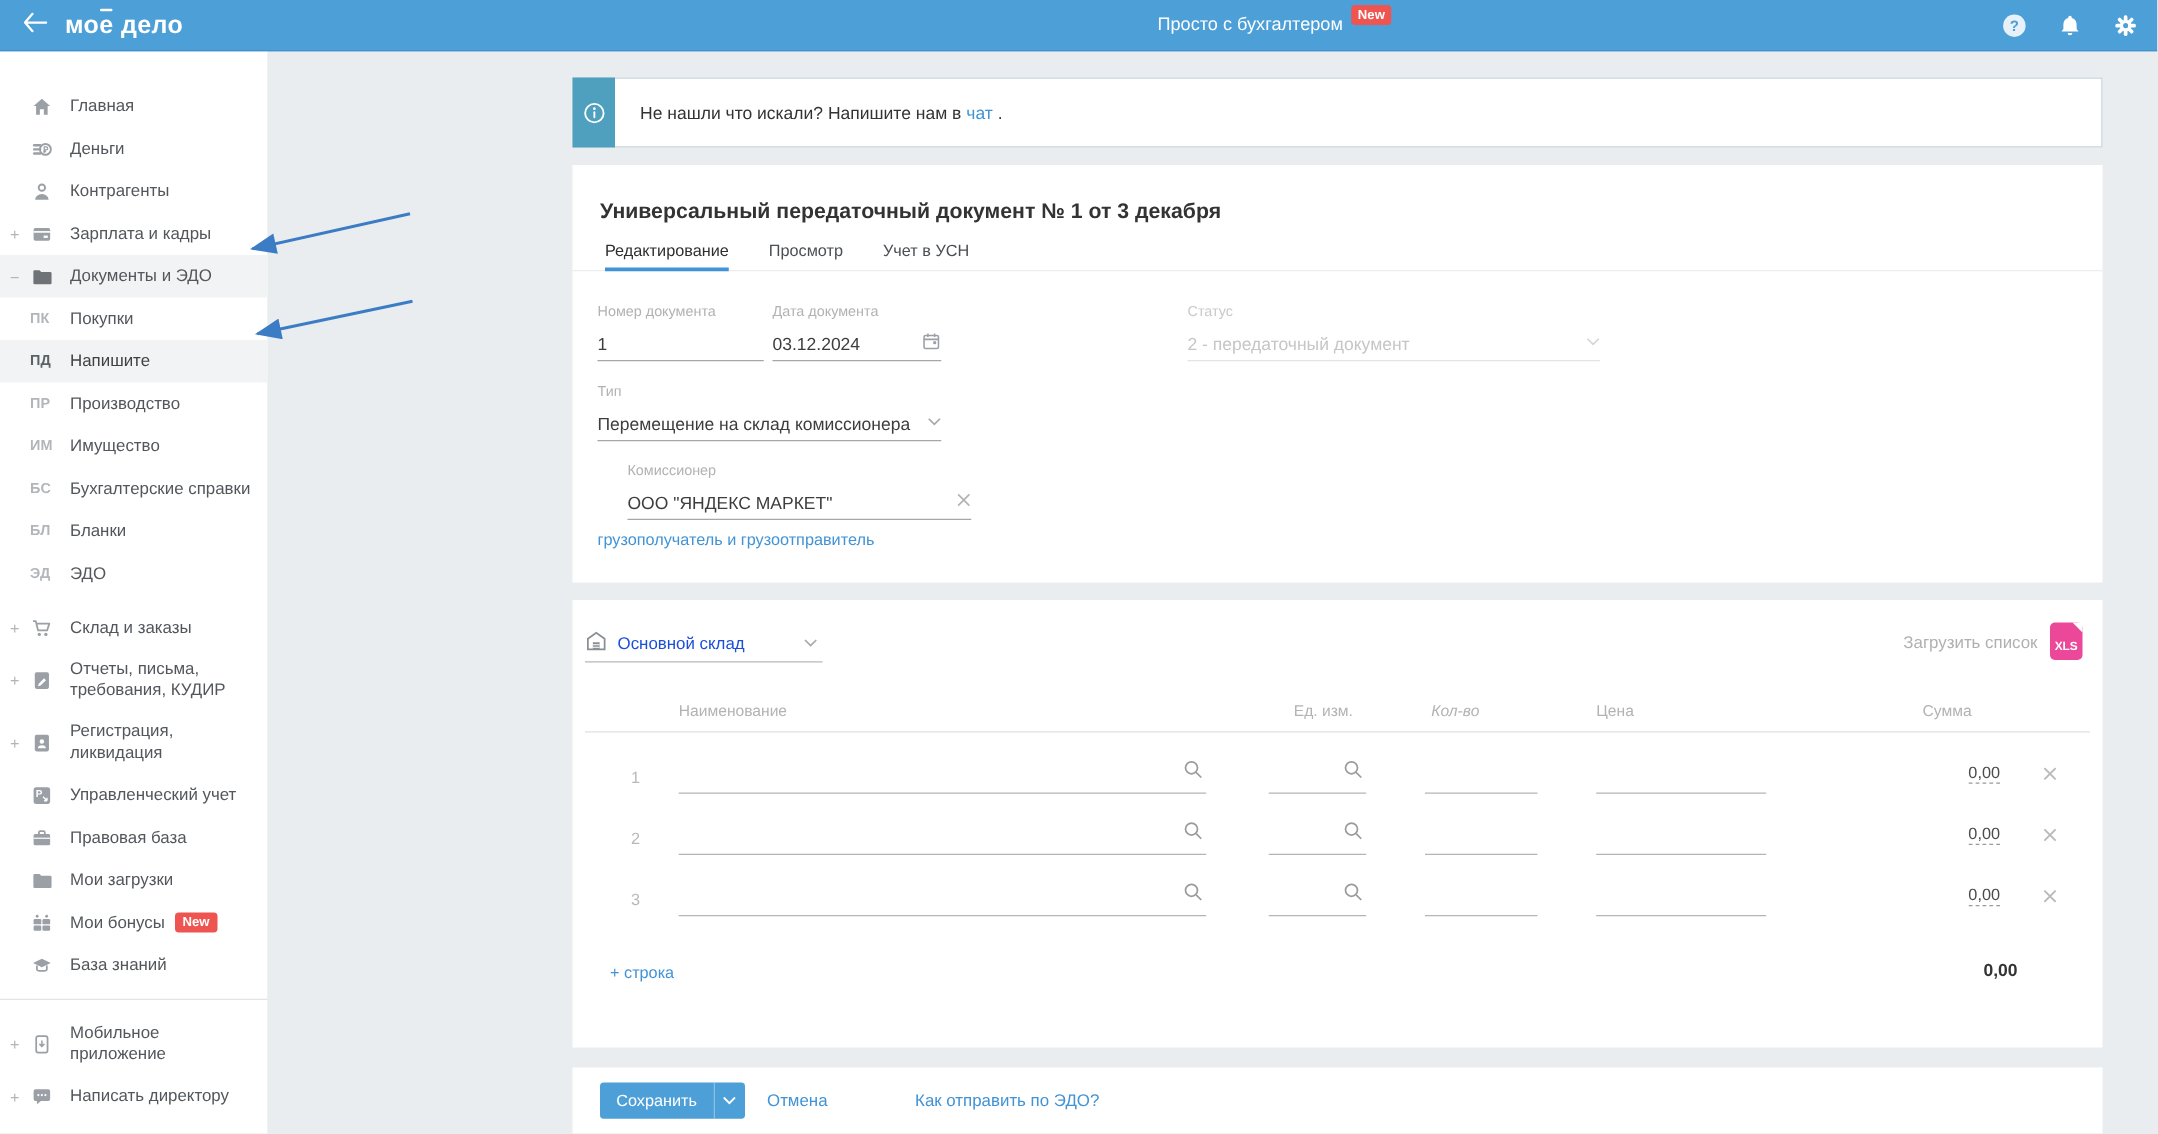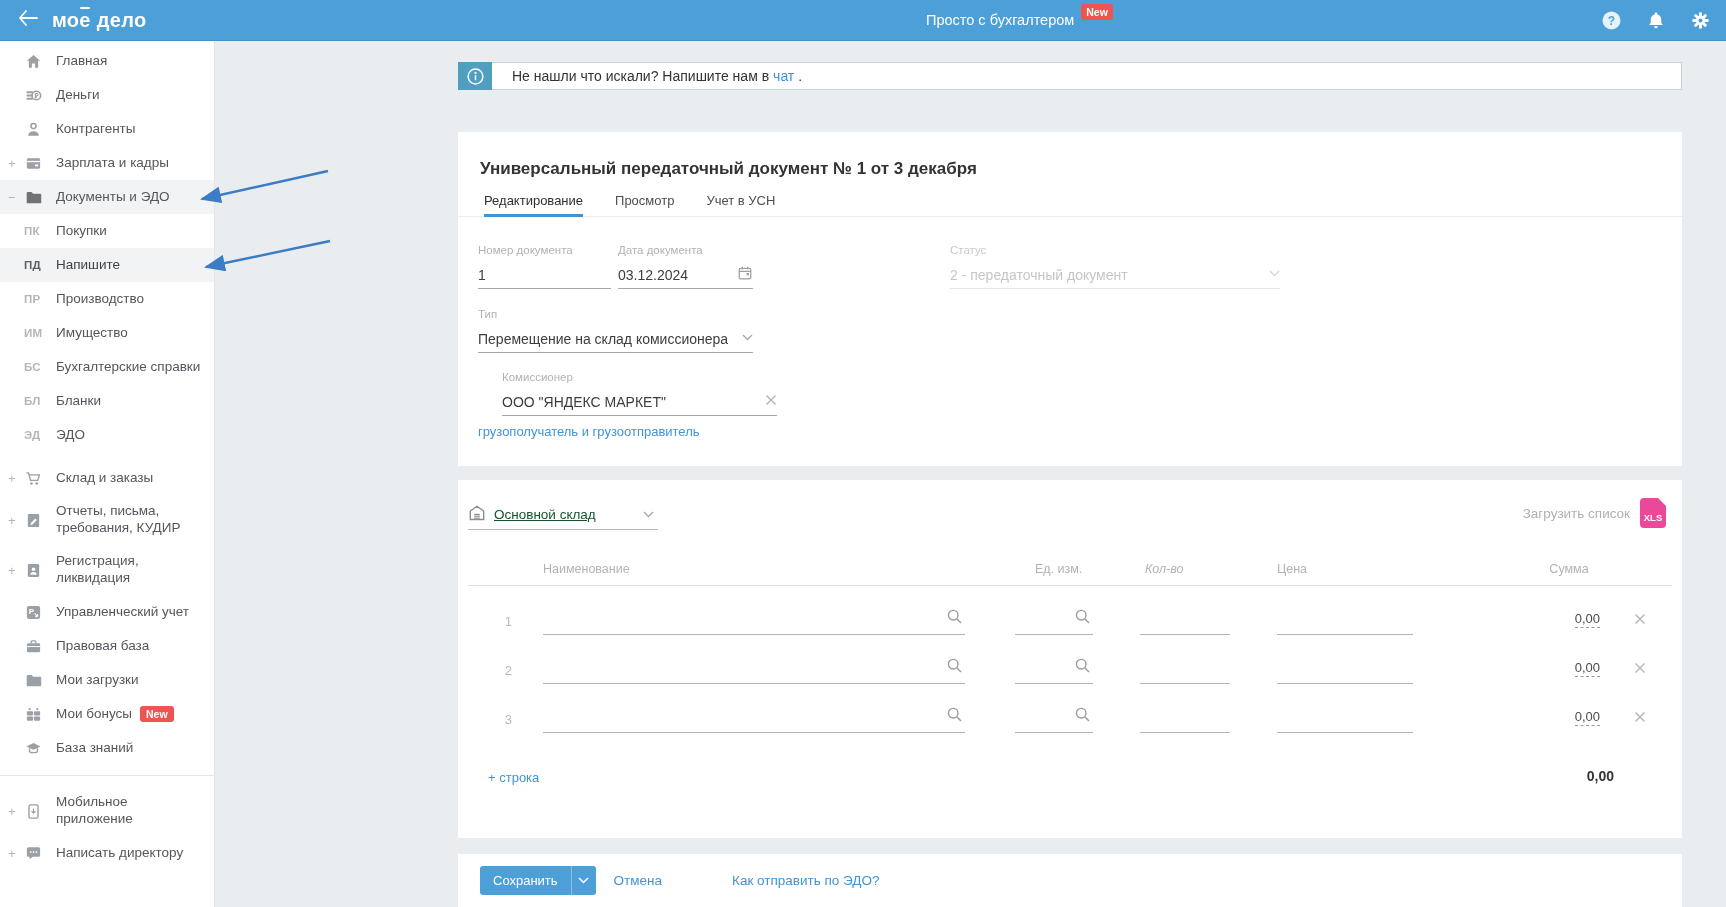--- a/index.html
+++ b/index.html
@@ -11,39 +11,39 @@
   .logo{margin-left:14px;font-size:20px;font-weight:bold;color:#fff;letter-spacing:.3px;cursor:pointer;display:flex;}
   .logo .e-acc{position:relative;}
   .logo .e-acc::after{content:'';position:absolute;left:1px;right:1px;top:-2px;height:2px;background:#fff;border-radius:1px;}
   .logo .p2{margin-left:6px;}
   .promo{position:absolute;left:926px;top:0;height:40px;display:flex;align-items:center;color:#fff;font-size:14.5px;cursor:pointer;}
   .promo-badge{margin-left:7px;transform:translateY(-8px);background:#ee5550;color:#fff;font-size:10.5px;font-weight:bold;padding:2px 5px;border-radius:3px;}
   .topbar-icons{position:absolute;right:16px;top:0;height:40px;display:flex;align-items:center;gap:26px;}
   .tb-ico{cursor:pointer;display:flex;align-items:center;}
 
   
-  .sidebar{position:absolute;top:40px;left:0;bottom:0;width:215px;background:#fff;border-right:1px solid #e3e6e8;padding-top:4px;box-sizing:border-box;z-index:2;}
+  .sidebar{position:absolute;top:40px;left:0;bottom:0;width:215px;background:#fff;border-right:1px solid #e3e6e8;padding-top:28px;box-sizing:border-box;z-index:2;}
   .sb-item{display:flex;align-items:center;min-height:34px;padding:0 6px 0 8px;font-size:13.5px;color:#53575c;cursor:pointer;}
   .sb-item.two{min-height:50px;}
   .sb-item.hl{background:#f2f3f5;}
   .sb-exp{width:16px;flex:none;font-size:13px;color:#b5b5b5;}
   .sb-ico{width:18px;height:18px;flex:none;margin-right:14px;display:flex;align-items:center;justify-content:center;}
   .sb-pre{width:18px;flex:none;margin-right:14px;font-size:11.5px;font-weight:bold;color:#b2b6ba;letter-spacing:.2px;}
   .sb-item.active .sb-pre{color:#5c6166;}
   .sb-item.active .sb-lbl{color:#3e4246;}
   .sb-lbl{line-height:1.25;max-width:150px;}
   .sb-badge{margin-left:8px;background:#ee5550;color:#fff;font-size:10.5px;font-weight:bold;padding:2px 6px;border-radius:3px;flex:none;}
   .sb-divider{border-top:1px solid #e4e4e4;margin:10px 0;}
   .sb-gap{margin-top:9px;}
 
   
   .arrows{position:absolute;left:0;top:0;width:400px;height:320px;z-index:6;pointer-events:none;}
 
   
-  .banner{position:absolute;left:458px;top:62px;width:1224px;height:28px;background:#fff;border:1px solid #c3d4dc;box-sizing:border-box;display:flex;z-index:1;}
+  .banner{position:absolute;left:458px;top:62px;width:1224px;height:56px;background:#fff;border:1px solid #c3d4dc;box-sizing:border-box;display:flex;z-index:1;}
   .banner-ico{width:34px;margin:-1px 0 -1px -1px;background:#4f9fbe;display:flex;align-items:center;justify-content:center;flex:none;}
   .banner-body{display:flex;align-items:center;padding-left:20px;font-size:14px;color:#333;gap:4px;}
   .link{color:#4193d6;cursor:pointer;text-decoration:none;}
 
   
   .card{position:absolute;left:458px;width:1224px;background:#fff;box-sizing:border-box;z-index:1;}
   .card-doc{top:132px;height:334px;}
   .card-items{top:480px;height:358px;}
   .card-foot{top:854px;height:53px;display:flex;align-items:center;padding-left:22px;}
 
@@ -61,33 +61,33 @@
   .fld.disabled .fld-label{color:#c9c9c9;}
   .fld.disabled .fld-row{border-bottom-color:#e4e4e4;color:#c6c6c6;}
   .f-number{left:20px;top:112px;width:133px;}
   .f-date{left:160px;top:112px;width:135px;}
   .f-status{left:492px;top:112px;width:330px;}
   .f-type{left:20px;top:176px;width:275px;}
   .f-comm{left:20px;top:239px;width:275px;margin-left:24px;}
   .cargo{position:absolute;left:20px;top:292px;font-size:13px;}
 
   
-  .wh-select{position:absolute;left:10px;top:20px;width:190px;height:30px;display:flex;align-items:center;gap:8px;border-bottom:1px solid #b8b8b8;font-size:13.5px;color:#14532d;cursor:pointer;box-sizing:border-box;text-decoration:underline;}
+  .wh-select{position:absolute;left:10px;top:20px;width:190px;height:30px;display:flex;align-items:center;gap:8px;border-bottom:1px solid #b8b8b8;font-size:13.5px;color:#1d4ed8;cursor:pointer;box-sizing:border-box;}
   .wh-select .chev{margin-left:auto;margin-right:4px;display:flex;}
   .upload{position:absolute;right:16px;top:18px;display:flex;align-items:center;gap:10px;font-size:13.5px;color:#b0b0b0;cursor:pointer;}
   .xls{position:relative;width:26px;height:30px;background:#ec4899;border-radius:4px;color:#fff;font-size:9.5px;font-weight:bold;display:flex;align-items:flex-end;justify-content:center;padding-bottom:5px;box-sizing:border-box;}
   .xls::before{content:'';position:absolute;top:0;right:0;border-top:8px solid #fff;border-left:8px solid transparent;}
 
   .thead{position:absolute;top:82px;left:0;right:0;height:24px;font-size:12.5px;color:#b3b3b3;}
   .th{position:absolute;top:0;}
   .th-name{left:85px;}
   .th-unit{left:577px;}
   .th-qty{left:687px;font-style:italic;}
   .th-price{left:819px;}
-  .th-sum{left:1080px;width:62px;text-align:center;}
+  .th-sum{left:1080px;width:62px;text-align:left;}
   .thead-line{position:absolute;top:105px;left:10px;right:10px;border-top:1px solid #e0e0e0;}
 
   .trow{position:absolute;left:0;right:0;height:30px;}
   .trow1{top:125px;}.trow2{top:174px;}.trow3{top:223px;}
   .c-num{position:absolute;left:40px;width:14px;bottom:6px;font-size:13px;color:#b9b9b9;text-align:right;}
   .cell{position:absolute;bottom:0;height:30px;border-bottom:1px solid #b5b5b5;cursor:text;}
   .c-name{left:85px;width:422px;}
   .c-unit{left:557px;width:78px;}
   .c-qty{left:682px;width:90px;}
   .c-price{left:819px;width:136px;}

